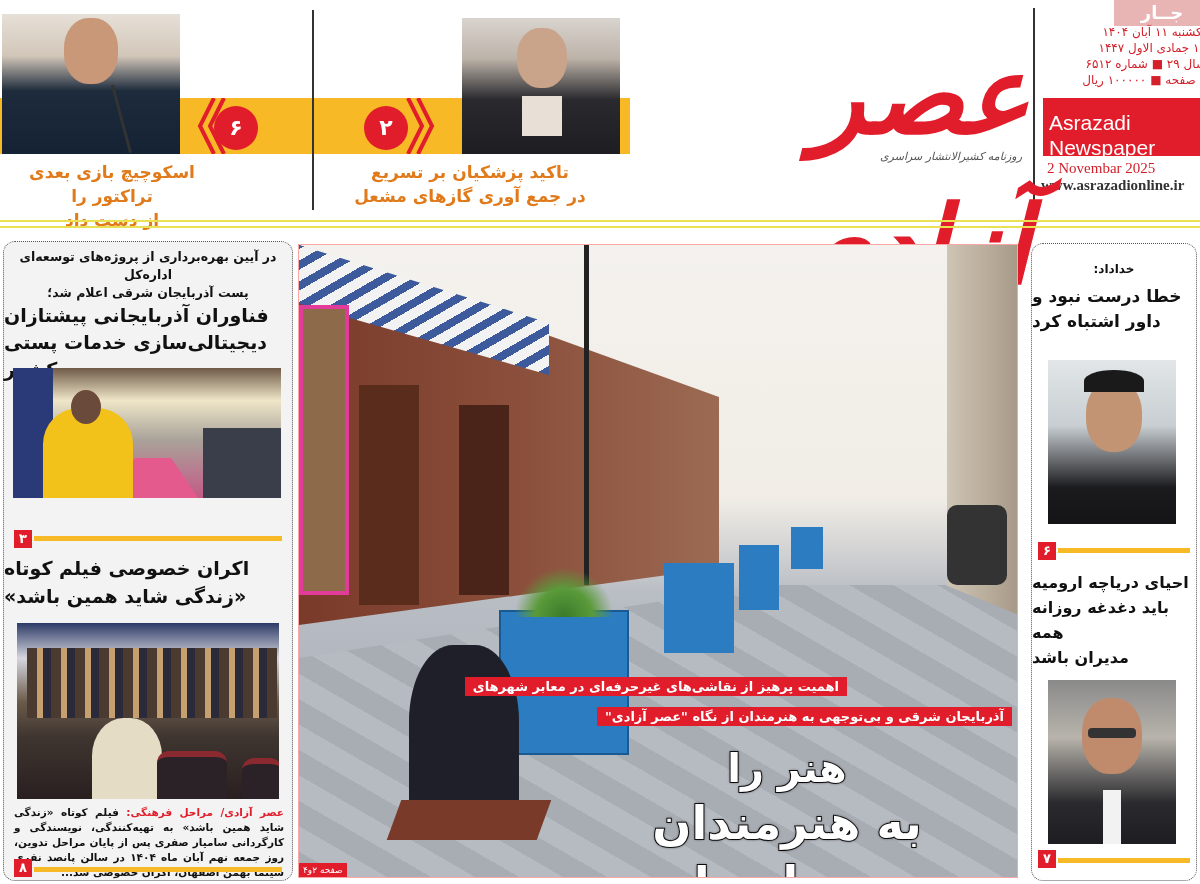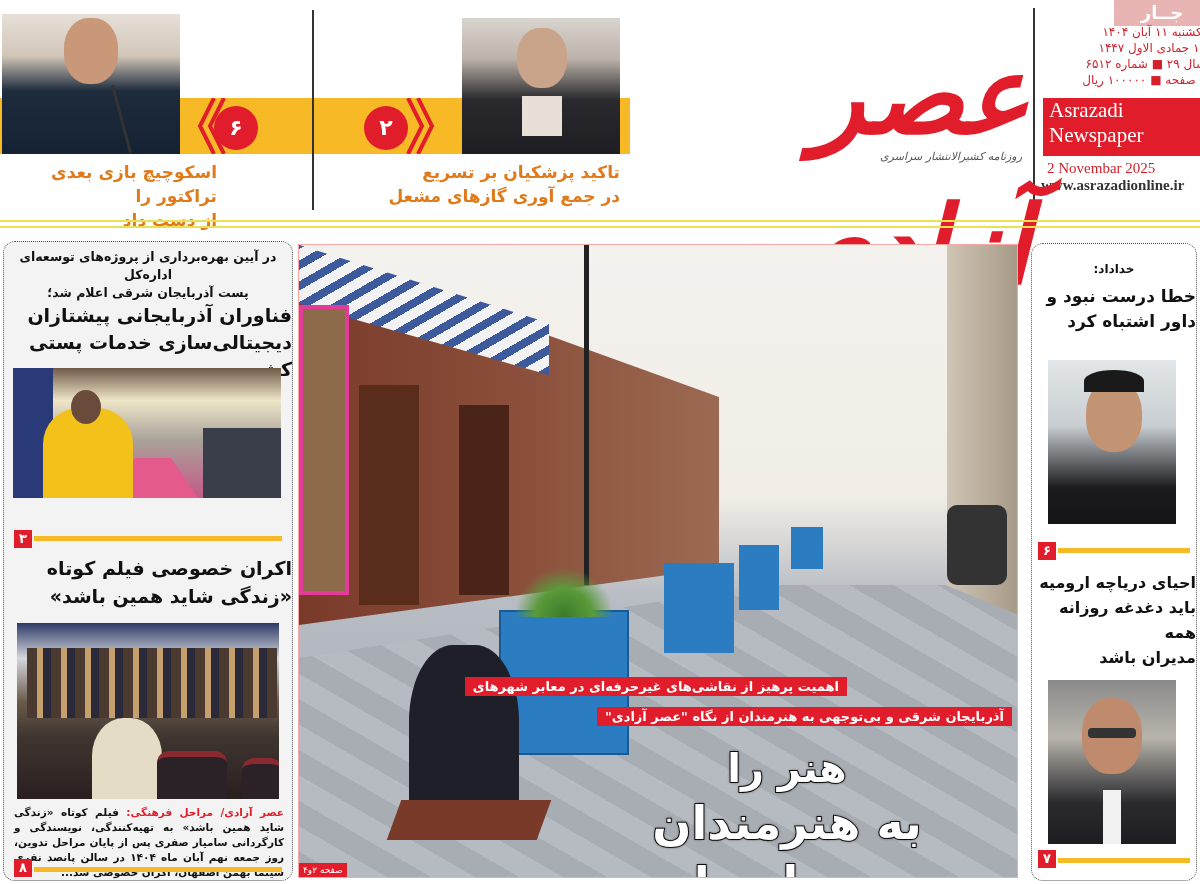--- a/index.html
+++ b/index.html
@@ -2,41 +2,41 @@
 <html><head>
 <meta charset="utf-8">
 <style>
 *{box-sizing:border-box;margin:0;padding:0}
 body{width:1200px;height:884px;background:#fff;font-family:"DejaVu Sans",sans-serif;position:relative;overflow:hidden;color:#111}
 .abs{position:absolute}
 
 #mast-right{left:1035px;top:0;width:175px;height:215px}
 .date-tag{position:absolute;right:0;top:0;width:96px;height:26px;background:#e8b4b4;color:#fff;font-weight:bold;font-size:18px;text-align:center;line-height:26px}
 .date-lines{position:absolute;right:4px;top:24px;text-align:right;direction:rtl;color:#d4202a;font-size:12px;line-height:16px}
-.en-box{position:absolute;left:8px;top:98px;width:157px;height:58px;background:#e11d2b;color:#fff;font-family:Liberation Serif, serif;font-size:21px;line-height:25px;padding:0 6px}
+.en-box{position:absolute;left:8px;top:98px;width:157px;height:58px;background:#e11d2b;color:#fff;font-family:Liberation Sans, sans-serif;font-size:21px;line-height:25px;padding:12px 6px}
 .en-date{position:absolute;left:12px;top:160px;font-family:"Liberation Serif",serif;font-size:15px;color:#d4202a}
 .en-url{position:absolute;left:6px;top:177px;font-family:"Liberation Serif",serif;font-size:15px;font-weight:bold;color:#333}
 .vline{position:absolute;background:#333;width:2px}
 #logo{left:630px;top:10px;width:400px;height:190px}
 .logo-text{position:absolute;right:0;top:10px;font-family:"DejaVu Serif",serif;font-size:108px;font-style:italic;font-weight:bold;color:#e11d2b;direction:rtl;line-height:150px;letter-spacing:-4px}
 .logo-sub{position:absolute;left:250px;top:140px;font-size:11px;color:#555;direction:rtl;font-style:italic}
 
 .teaser{position:absolute;top:0;height:215px}
 .band{position:absolute;left:0;right:0;top:98px;height:56px;background:#f8b926}
 .num-circle{position:absolute;top:106px;width:44px;height:44px;border-radius:50%;background:#e11d2b;color:#fff;font-weight:bold;font-size:22px;text-align:center;line-height:44px}
 .chev{position:absolute;top:98px;width:30px;height:56px}
 .photo{position:absolute;overflow:hidden}
-.t-head{position:absolute;direction:rtl;text-align:right;color:#e07a1a;font-weight:bold;font-size:17px;line-height:24px}
+.t-head{position:absolute;direction:rtl;text-align:center;color:#e07a1a;font-weight:bold;font-size:17px;line-height:24px}
 
 .rule{position:absolute;left:0;width:1200px;height:2px;background:#e9e052}
 
 .box{position:absolute;border:1px dotted #555;border-radius:12px;background:#f3f3f3}
 .box-white{background:#fff}
 .kicker{direction:rtl;text-align:center;font-weight:bold;font-size:12.5px;line-height:18px}
-.big-head{direction:rtl;text-align:right;font-weight:bold;color:#111}
+.big-head{direction:rtl;text-align:left;font-weight:bold;color:#111}
 .pnum{position:absolute;width:18px;height:18px;background:#e11d2b;color:#fff;font-size:13px;font-weight:bold;text-align:center;line-height:18px}
 .ybar{position:absolute;height:5px;background:#f8b926}
 .body-text{direction:rtl;text-align:justify;font-size:10.5px;line-height:15px;font-weight:bold}
 .body-text .src{color:#e11d2b}
 
 #main-photo{left:298px;top:244px;width:720px;height:634px;border:1px solid #fca5a5;overflow:hidden}
 .red-strip{position:absolute;background:#e11d2b;color:#fff;font-weight:bold;font-size:13px;direction:rtl;padding:2px 8px;white-space:nowrap}
 .main-head{position:absolute;direction:rtl;text-align:center;color:#fff;font-weight:bold;-webkit-text-stroke:2px #111;paint-order:stroke fill;text-shadow:0 0 3px #000}
 .page-ref{position:absolute;left:0;bottom:0;background:#e11d2b;color:#fff;font-size:9px;padding:2px 4px;direction:rtl}
 </style>

